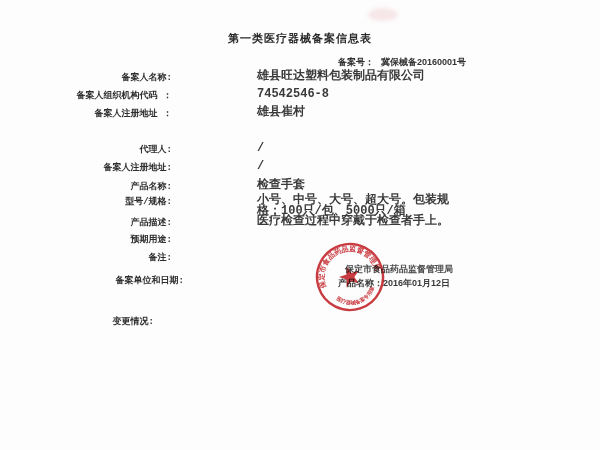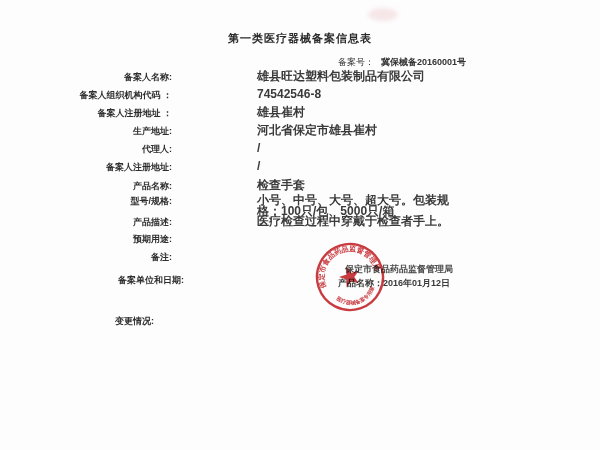--- a/index.html
+++ b/index.html
@@ -15,24 +15,24 @@
   .doc-title {
     position:absolute; top:31px; left:0; width:600px;
     text-align:center; font-size:11px; font-weight:bold;
     letter-spacing:1px; color:#2a2a2a;
   }
 
   .record-no {
     position:absolute; top:56px; left:338px;
     font-size:9px; white-space:nowrap;
   }
-  .record-no .rn-label { font-weight:normal; color:#2e2e2e; margin-right:7px; }
+  .record-no .rn-label { font-weight:bold; color:#2e2e2e; margin-right:7px; }
   .record-no .rn-value { font-weight:bold; color:#333; }
 
-  .row { position:absolute; left:0; width:520px; height:14px; }
+  .row { position:absolute; left:0; width:520px; height:14px;font-family:Liberation Mono, monospace; }
   .f-label {
     position:absolute; right:348px; top:0;
     font-size:9px; font-weight:bold; color:#2e2e2e; white-space:nowrap;
   }
   .f-value {
     position:absolute; left:257px; top:0; width:197px;
     font-size:12px; font-weight:600; color:#3a3a3a; line-height:11px;
   }
   .lbl-filing { right:336px; }
   .lbl-change { right:366px; }
@@ -72,24 +72,20 @@
     <span class="f-label">备案人名称:</span>
     <span class="f-value">雄县旺达塑料包装制品有限公司</span>
   </div>
   <div class="row" style="top:89px">
     <span class="f-label">备案人组织机构代码 ：</span>
     <span class="f-value">74542546-8</span>
   </div>
   <div class="row" style="top:107px">
     <span class="f-label">备案人注册地址 ：</span>
     <span class="f-value">雄县崔村</span>
-  </div>
-  <div class="row" style="top:125px">
-    <span class="f-label">生产地址:</span>
-    <span class="f-value">河北省保定市雄县崔村</span>
   </div>
   <div class="row" style="top:143px">
     <span class="f-label">代理人:</span>
     <span class="f-value">/</span>
   </div>
   <div class="row" style="top:161px">
     <span class="f-label">备案人注册地址:</span>
     <span class="f-value">/</span>
   </div>
   <div class="row" style="top:180px">

